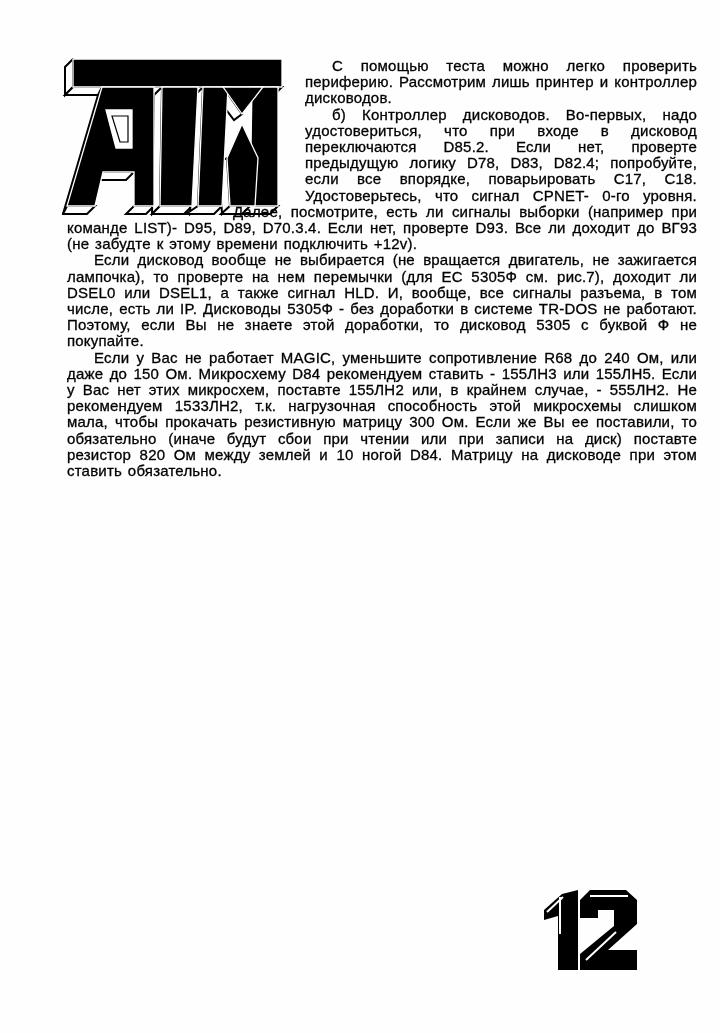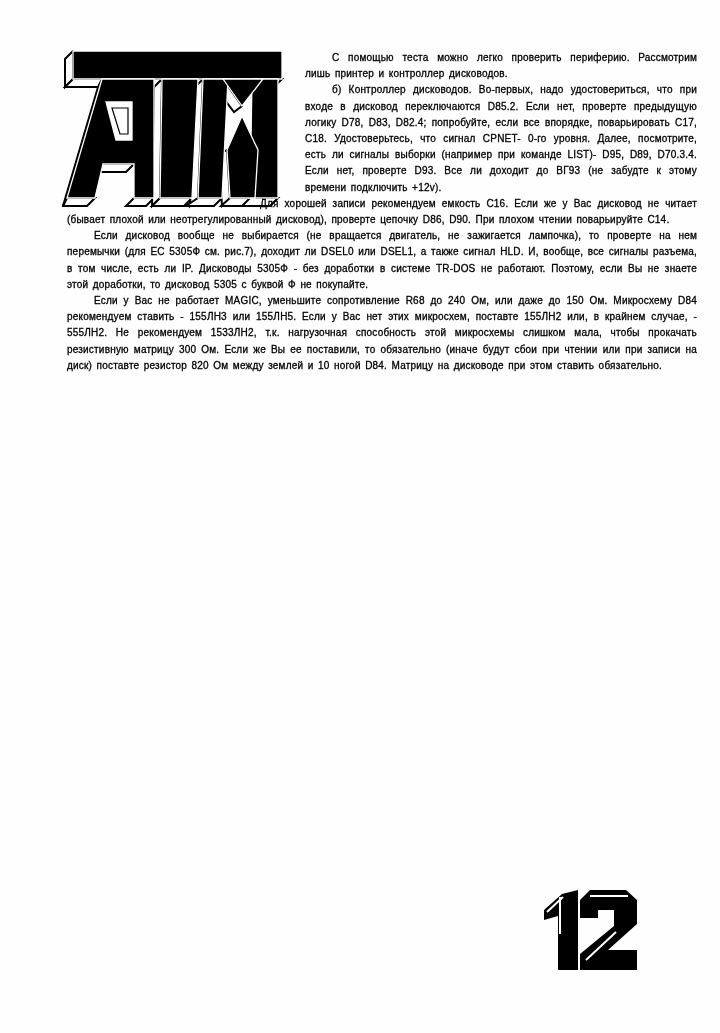--- a/index.html
+++ b/index.html
@@ -15,24 +15,24 @@
     overflow: hidden;
   }
   .page {
     position: absolute;
     inset: 0;
     background: #fefefe;
   }
   .content {
     position: absolute;
     left: 67px;
-    top: 50px;
+    top: 58px;
     width: 630px;
     color: #000;
-    font-size: 10px;
+    font-size: 15px;
     line-height: 16.2px;
     text-align: justify;
     letter-spacing: 0.2px;
     word-spacing: 1.5px;
     -webkit-text-stroke: 0.3px #000;
   }
   .logo-float {
     float: left;
     width: 238px;
     height: 162px;
@@ -96,21 +96,20 @@
           <path d="M161,29 L201,29 L180,56 Z"></path>
           <path d="M180,66 L196,100 L193,148 L168,148 L165,100 Z"></path>
         </g>
 
         <path d="M50,58 L66,58 L66,84 L58,84 Z" fill="none" stroke="#000000" stroke-width="1.2"></path>
       </svg>
     </div>
 
     <p class="para">С помощью теста можно легко проверить периферию. Рассмотрим лишь принтер и контроллер дисководов.</p>
     <p class="para">б) Контроллер дисководов. Во-первых, надо удостовериться, что при входе в дисковод переключаются D85.2. Если нет, проверте предыдущую логику D78, D83, D82.4; попробуйте, если все впорядке, поварьировать C17, C18. Удостоверьтесь, что сигнал CPNET- 0-го уровня. Далее, посмотрите, есть ли сигналы выборки (например при команде LIST)- D95, D89, D70.3.4. Если нет, проверте D93. Все ли доходит до ВГ93 (не забудте к этому времени подключить +12v).</p>
-    <p class="para">Для хорошей записи рекомендуем емкость C16. Если же у Вас дисковод не читает (бывает плохой или неотрегулированный дисковод), проверте цепочку D86, D90. При плохом чтении поварьируйте C14.</p>
     <p class="para">Если дисковод вообще не выбирается (не вращается двигатель, не зажигается лампочка), то проверте на нем перемычки (для ЕС 5305Ф см. рис.7), доходит ли DSEL0 или DSEL1, а также сигнал HLD. И, вообще, все сигналы разъема, в том числе, есть ли IP. Дисководы 5305Ф - без доработки в системе TR-DOS не работают. Поэтому, если Вы не знаете этой доработки, то дисковод 5305 с буквой Ф не покупайте.</p>
     <p class="para">Если у Вас не работает MAGIC, уменьшите сопротивление R68 до 240 Ом, или даже до 150 Ом. Микросхему D84 рекомендуем ставить - 155ЛН3 или 155ЛН5. Если у Вас нет этих микросхем, поставте 155ЛН2 или, в крайнем случае, - 555ЛН2. Не рекомендуем 1533ЛН2, т.к. нагрузочная способность этой микросхемы слишком мала, чтобы прокачать резистивную матрицу 300 Ом. Если же Вы ее поставили, то обязательно (иначе будут сбои при чтении или при записи на диск) поставте резистор 820 Ом между землей и 10 ногой D84. Матрицу на дисководе при этом ставить обязательно.</p>
 
   </div>
 
   <div class="page-number">
     
     <svg width="95" height="82" viewBox="0 0 95 82" role="img" aria-label="12">
       <g fill="#000000">
         <path d="M2,22 L20,6 L36,2 L36,82 L16,82 L16,28 L2,32 Z"></path>

